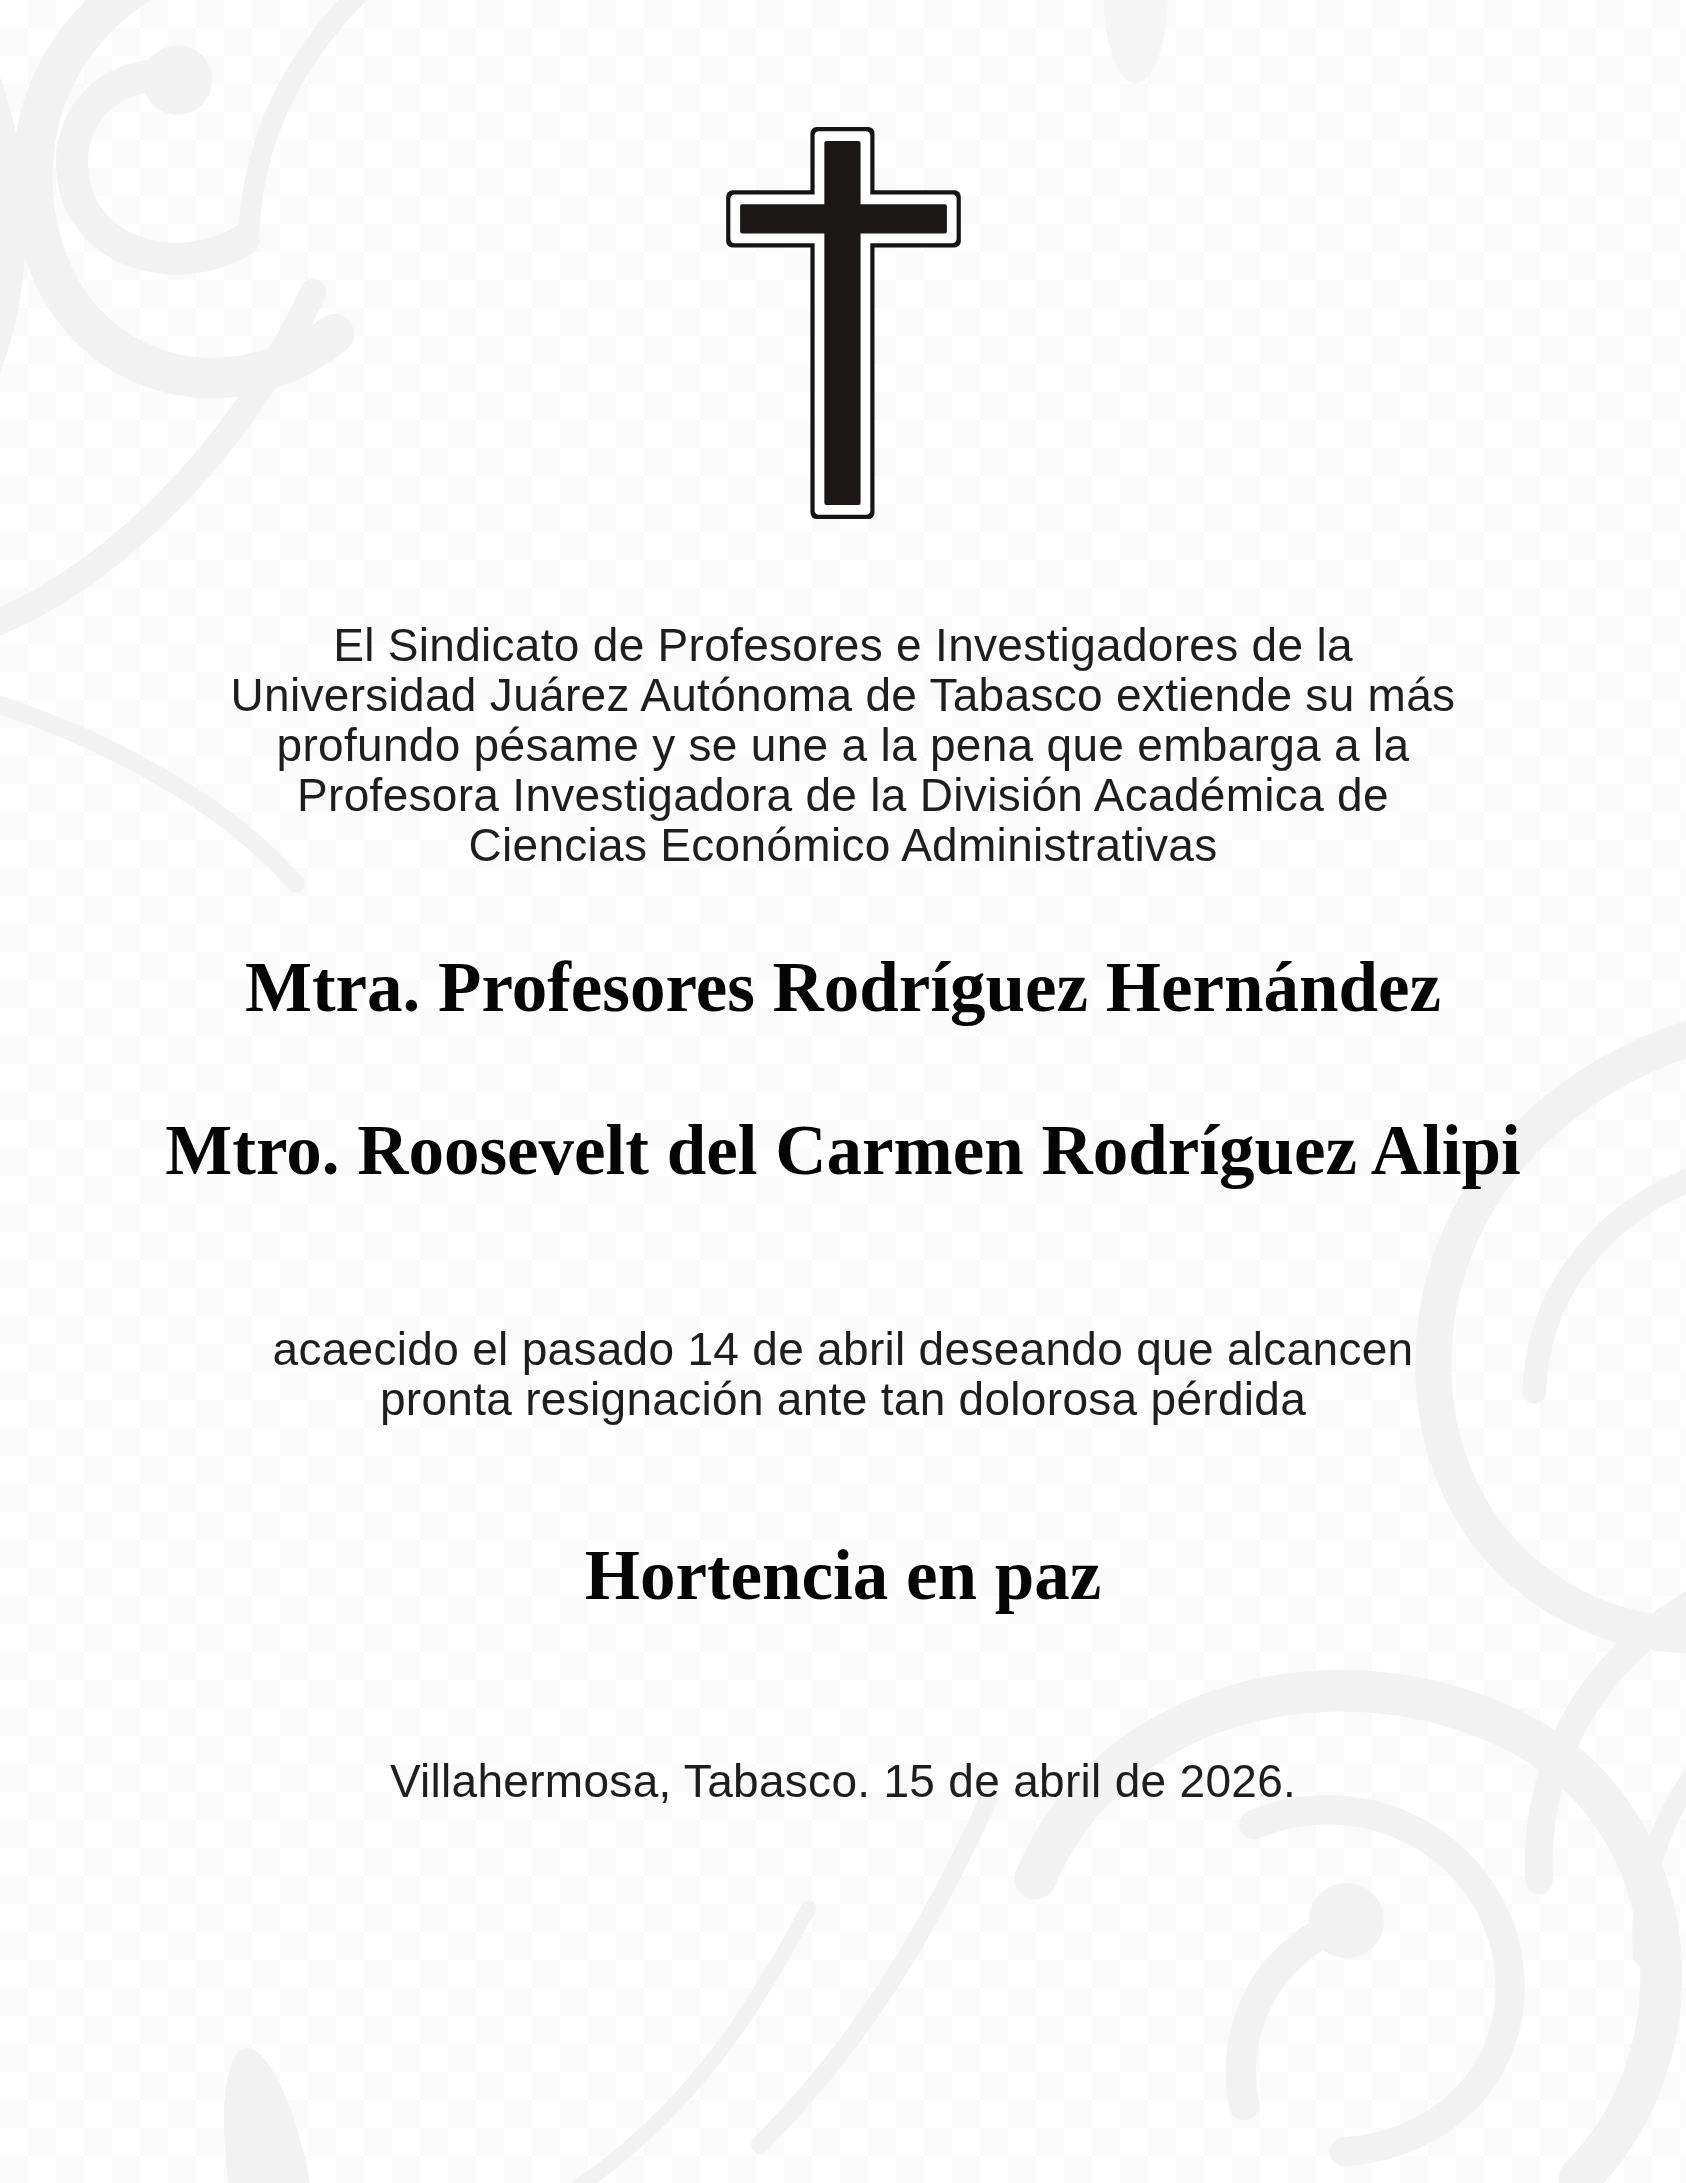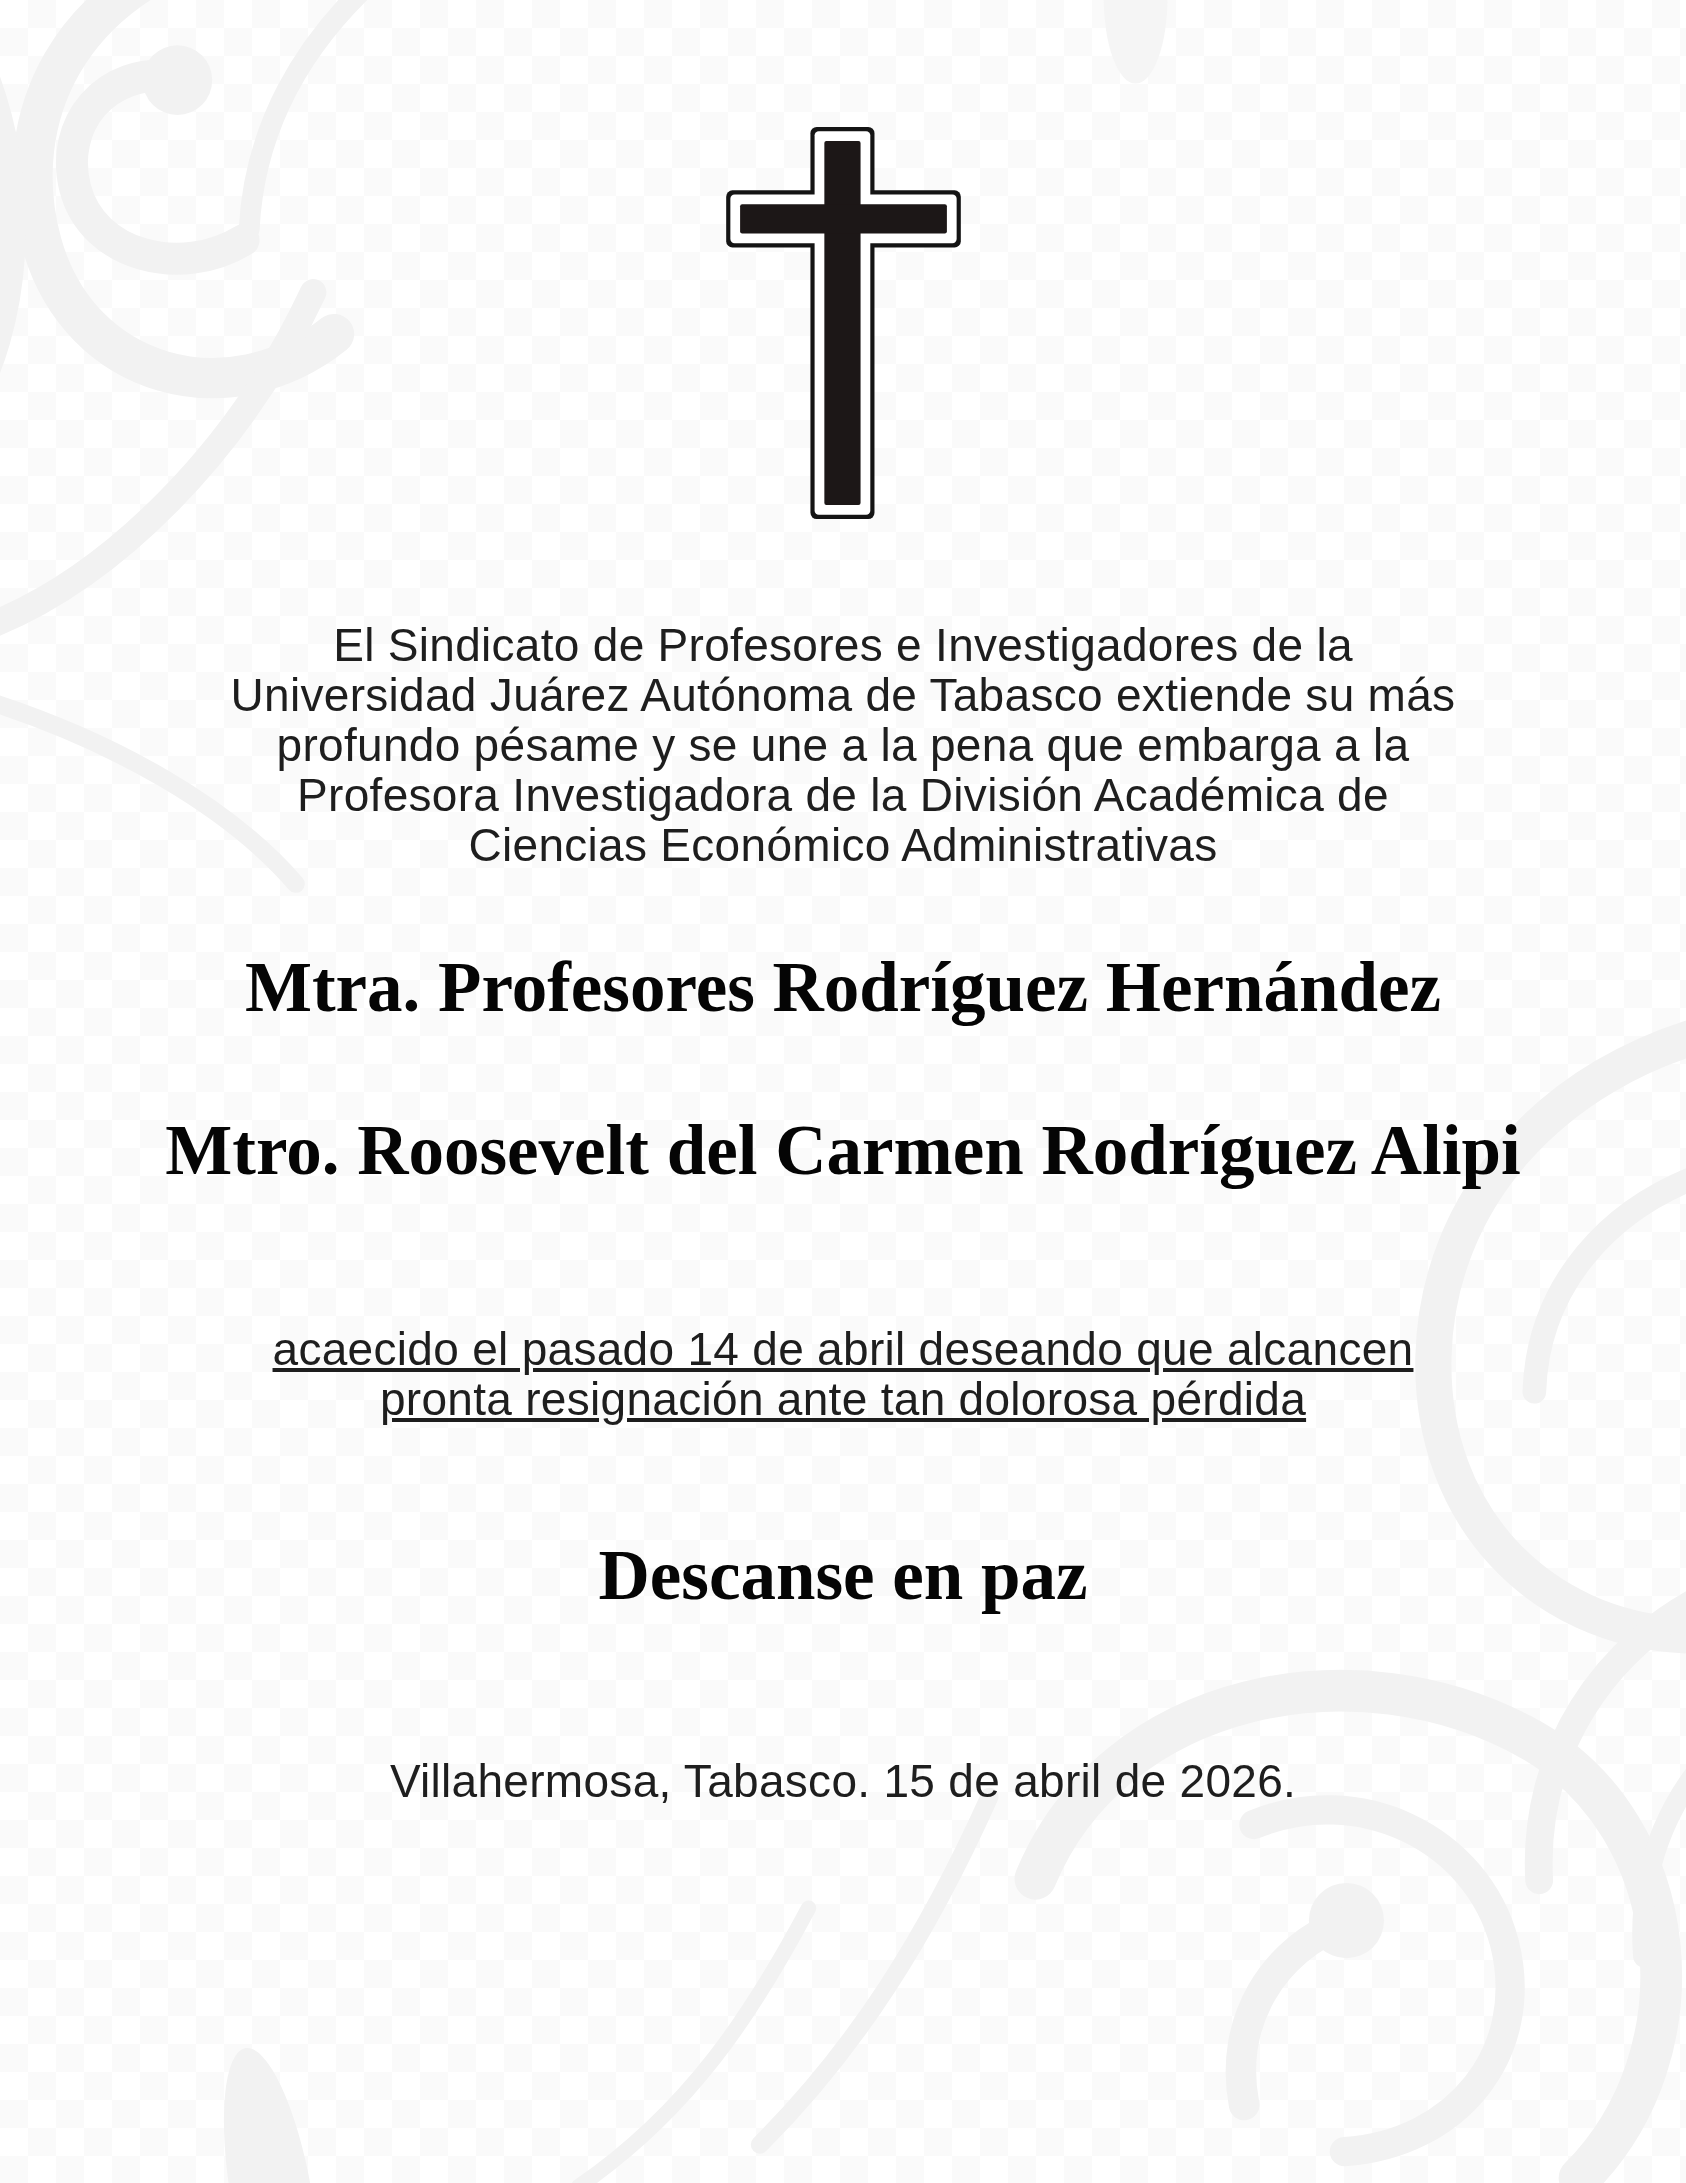--- a/index.html
+++ b/index.html
@@ -59,21 +59,21 @@
     font-weight: 700;
     font-size: 71px;
     line-height: 85px;
     color: #050505;
     white-space: nowrap;
   }
   .intro        { margin-top: 101px; }
   .honoree      { margin-top: 75px; }
   .family       { margin-top: 93px; }
   .deceased     { margin-top: 78px; }
-  .condolence   { margin-top: 131px; text-decoration: underline; }
+  .condolence   { margin-top: 131px; }
   .farewell     { margin-top: 109px; }
   .dateline     { margin-top: 138px; }
 </style>
 </head>
 <body>
 
 <div class="page">
 
   <svg class="bg-swirls" viewBox="0 0 2423 3137" xmlns="http://www.w3.org/2000/svg" aria-hidden="true">
     <g fill="none" stroke="#f2f2f2" stroke-linecap="round">
@@ -124,19 +124,19 @@
 Ciencias Económico Administrativas</p>
 
     <h1 class="serif-name honoree">Mtra. Profesores Rodríguez Hernández</h1>
 
 
     <h2 class="serif-name deceased">Mtro. Roosevelt del Carmen Rodríguez Alipi</h2>
 
     <p class="body-text condolence">acaecido el pasado 14 de abril deseando que alcancen
 pronta resignación ante tan dolorosa pérdida</p>
 
-    <h2 class="serif-name farewell">Descanse en paz</h2>
+    <h2 class="serif-name farewell">Hortencia en paz</h2>
 
     <p class="body-text dateline">Villahermosa, Tabasco. 15 de abril de 2026.</p>
 
   </div>
 </div>
 
 
 </body></html>

